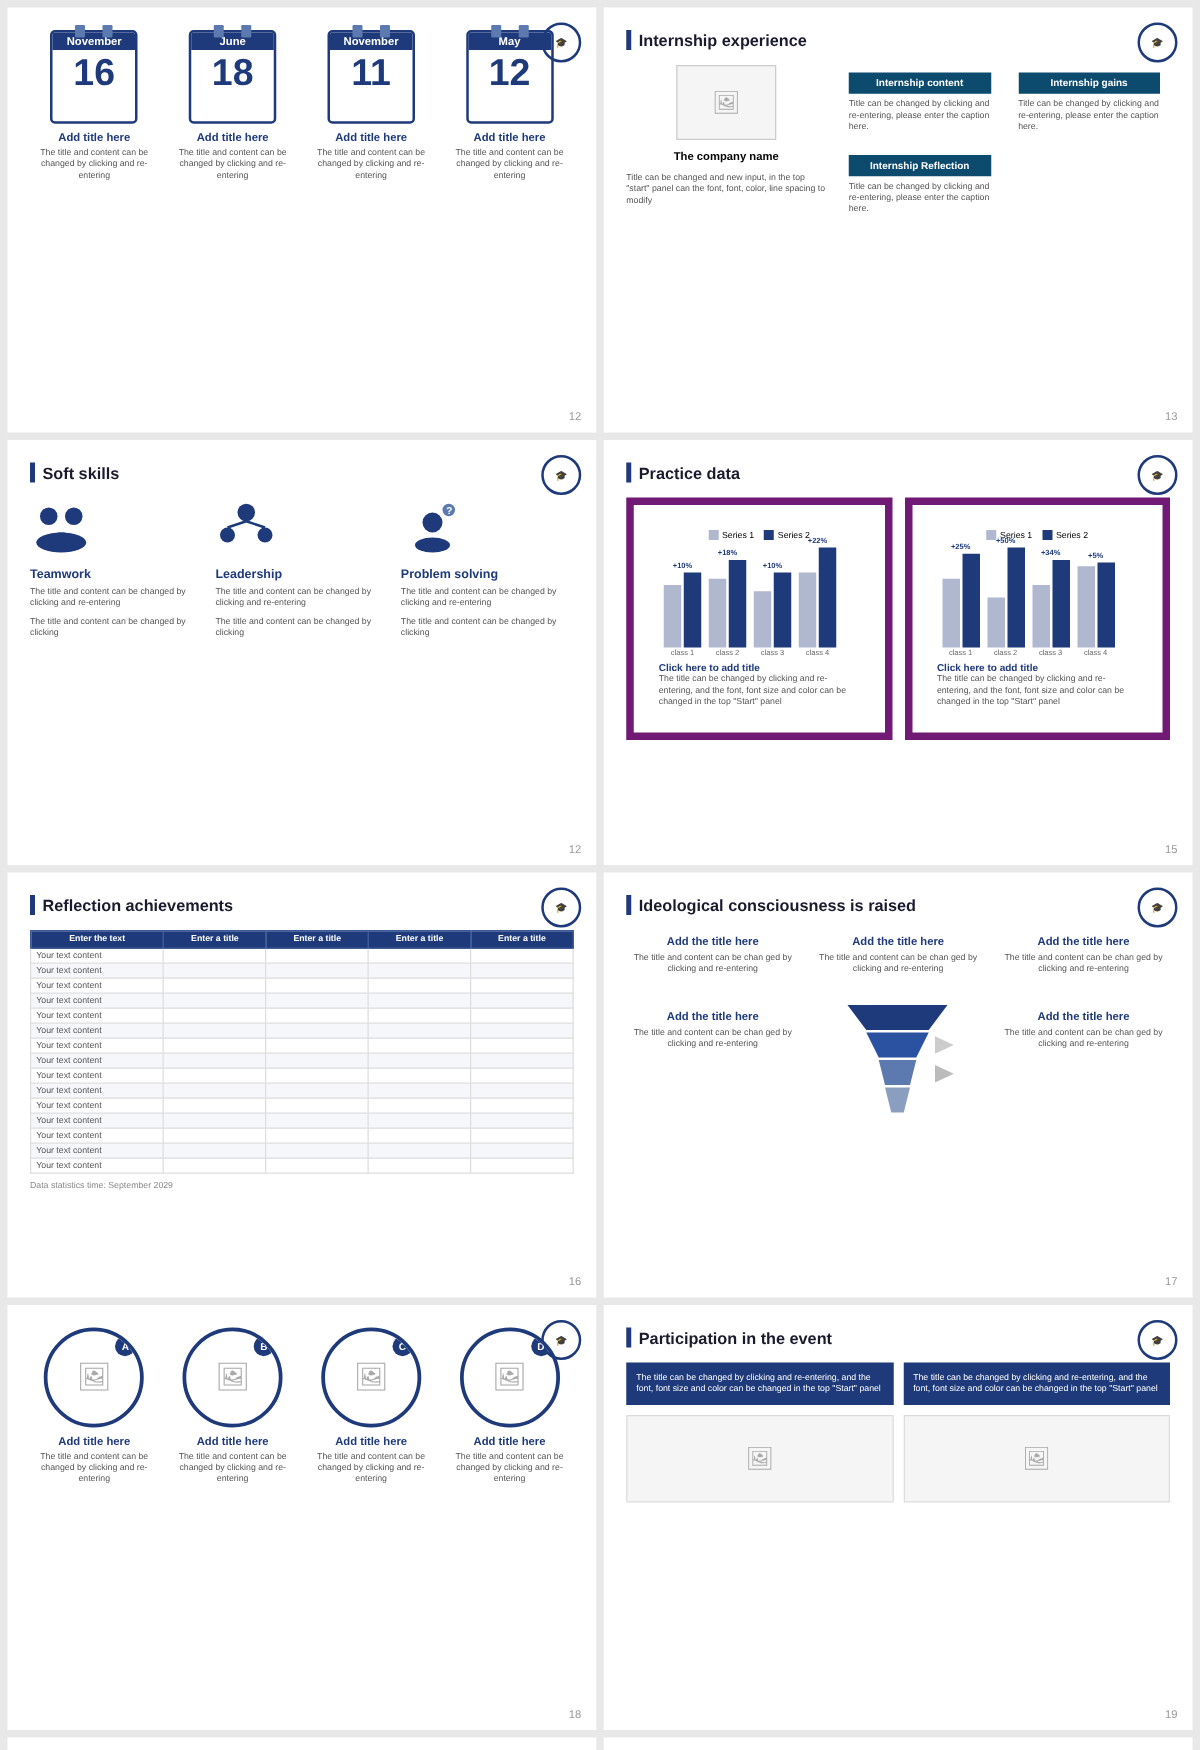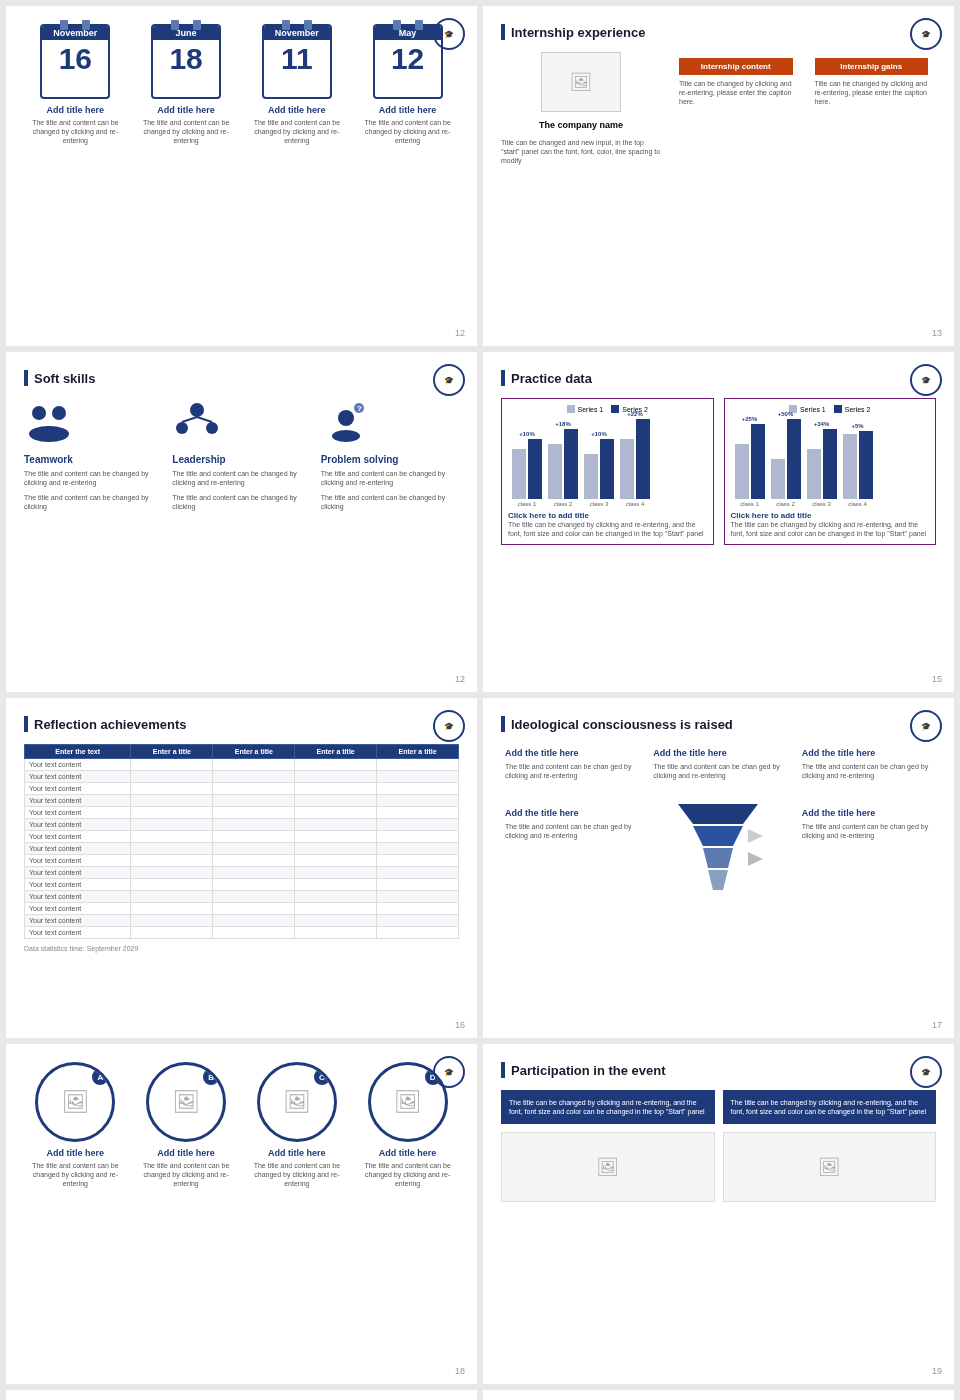--- a/index.html
+++ b/index.html
@@ -176,21 +176,21 @@
       display: grid;
       grid-template-columns: 1fr 1fr;
       gap: 6px;
     }
 
     .internship-box {
       padding: 6px 8px;
     }
 
     .internship-box-header {
-      background: #c2410c;
+      background: #0c4a6e;
       color: white;
       font-size: 8px;
       font-weight: bold;
       padding: 4px 6px;
       margin-bottom: 4px;
       text-align: center;
     }
 
     .internship-box-text {
       font-size: 7px;
@@ -232,22 +232,22 @@
     }
 
     
     .practice-grid {
       display: grid;
       grid-template-columns: 1fr 1fr;
       gap: 10px;
     }
 
     .chart-area {
-      border: 1px solid #701a75;
-      padding: 6px;
+      border: 6px solid #701a75;
+      padding: 20px;
     }
 
     .chart-legend {
       display: flex;
       gap: 8px;
       margin-bottom: 4px;
       justify-content: center;
     }
 
     .legend-item {
@@ -337,20 +337,21 @@
     }
 
     .stats-note {
       font-size: 7px;
       color: #888;
       margin-top: 6px;
     }
 
     .ideology-item {
       padding: 4px;
+      text-align: center;
     }
 
     .ideology-title {
       font-size: 9px;
       font-weight: bold;
       color: #1e3a7b;
       margin-bottom: 4px;
     }
 
     .ideology-desc {
@@ -521,20 +522,24 @@
         <div class="company-name">The company name</div>
         <div class="company-desc">Title can be changed and new input, in the top "start" panel can the font, font, color, line spacing to modify</div>
       </div>
       <div class="internship-grid">
         <div class="internship-box">
           <div class="internship-box-header">Internship content</div>
           <div class="internship-box-text">Title can be changed by clicking and re-entering, please enter the caption here.</div>
         </div>
         <div class="internship-box">
           <div class="internship-box-header">Internship gains</div>
+          <div class="internship-box-text">Title can be changed by clicking and re-entering, please enter the caption here.</div>
+        </div>
+        <div class="internship-box">
+          <div class="internship-box-header">Internship Reflection</div>
           <div class="internship-box-text">Title can be changed by clicking and re-entering, please enter the caption here.</div>
         </div>
       </div>
     </div>
     <div class="page-num">13</div>
   </div>
 
   <div class="slide">
     <div class="slide-title">
       <span>Soft skills</span>

